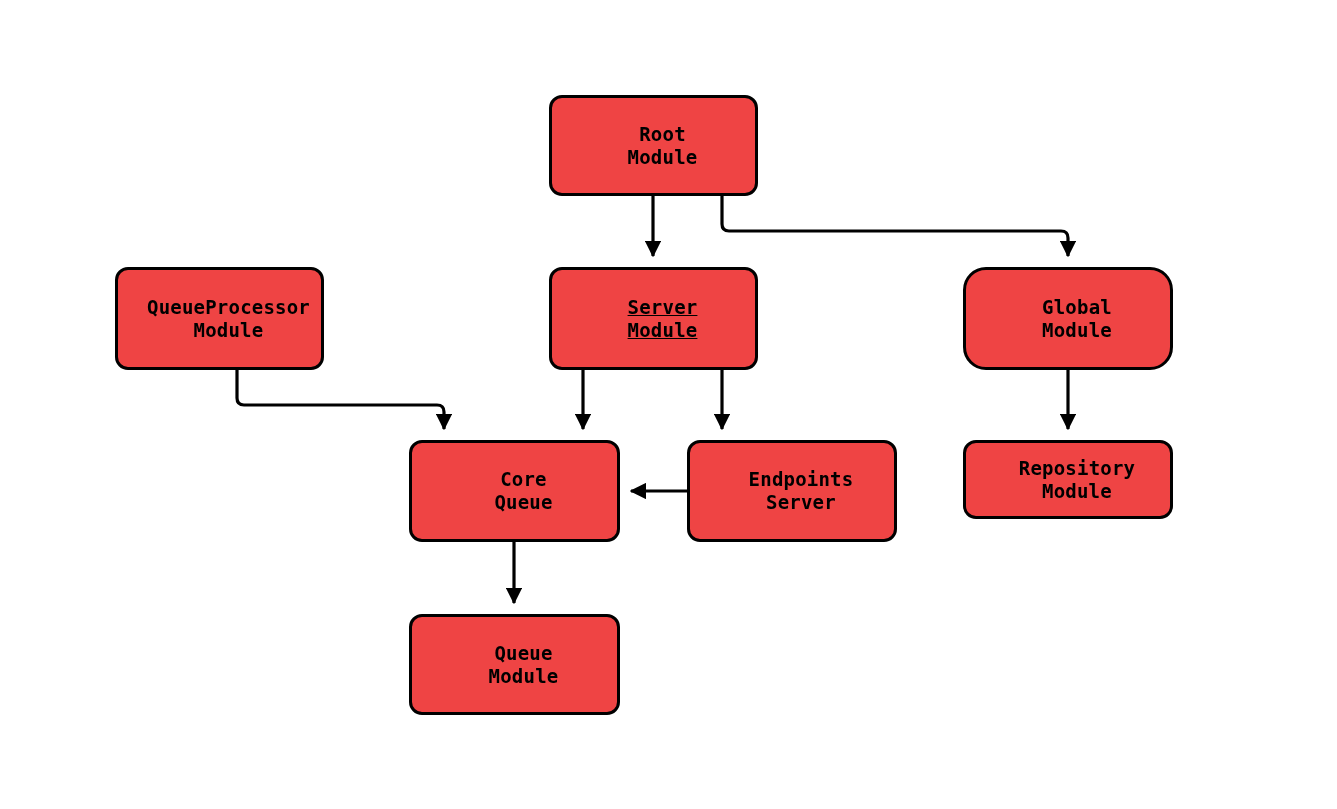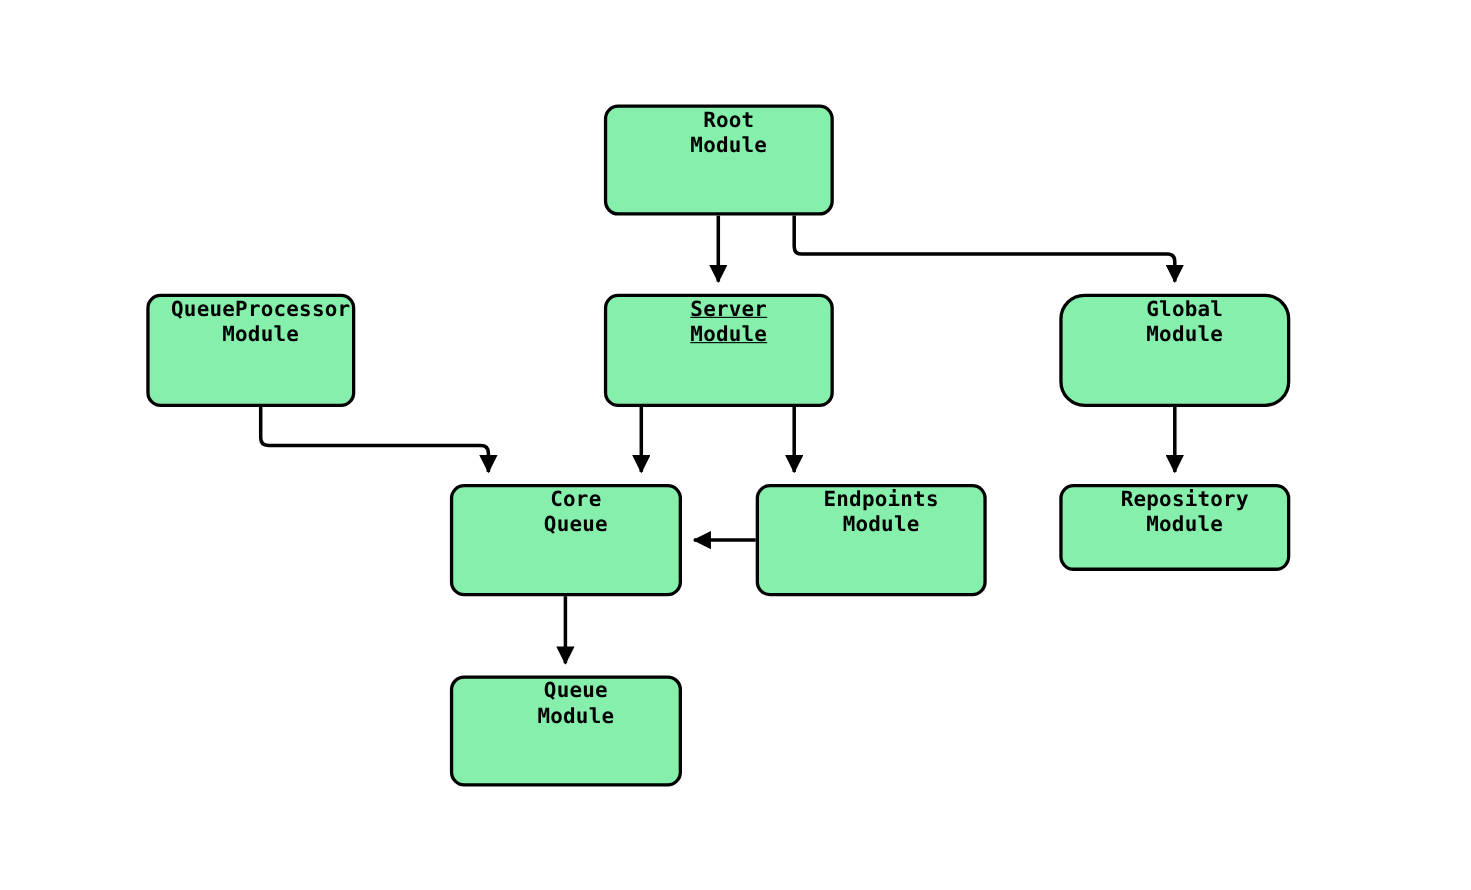--- a/index.html
+++ b/index.html
@@ -20,25 +20,25 @@
     position: absolute;
     left: 0;
     top: 0;
     width: 1337px;
     height: 809px;
     pointer-events: none;
   }
   .node {
     position: absolute;
     box-sizing: border-box;
-    background: #86efac;
+    background: #ef4444;
     border: 3px solid #000000;
     border-radius: 13px;
     display: flex;
-    align-items: flex-start;
+    align-items: center;
     justify-content: center;
     z-index: 2;
     padding-left: 18px;
   }
   .node-label {
     text-align: center;
     color: #000000;
     font-family: "DejaVu Sans Mono", "Liberation Mono", monospace;
     font-size: 19px;
     font-weight: bold;
@@ -75,21 +75,21 @@
     <path d="M 514 542 L 514 603" fill="none" stroke="#000000" stroke-width="3.2" marker-end="url(#arrowhead)"></path>
 
     <path d="M 1068 370 L 1068 429" fill="none" stroke="#000000" stroke-width="3.2" marker-end="url(#arrowhead)"></path>
   </svg>
 
   <div class="node" style="left:549px; top:95px; width:209px; height:101px;">
     <div class="node-label">Root
 Module</div>
   </div>
 
-  <div class="node" style="left:133px; top:267px; width:190px; height:103px;">
+  <div class="node" style="left:115px; top:267px; width:209px; height:103px;">
     <div class="node-label">QueueProcessor
 Module</div>
   </div>
 
   <div class="node" style="left:549px; top:267px; width:209px; height:103px;text-decoration:underline;">
     <div class="node-label">Server
 Module</div>
   </div>
 
   <div class="node" style="left:963px; top:267px; width:210px; height:103px;border-radius:23px;">
@@ -97,21 +97,21 @@
 Module</div>
   </div>
 
   <div class="node" style="left:409px; top:440px; width:211px; height:102px;">
     <div class="node-label">Core
 Queue</div>
   </div>
 
   <div class="node" style="left:687px; top:440px; width:210px; height:102px;">
     <div class="node-label">Endpoints
-Module</div>
+Server</div>
   </div>
 
   <div class="node" style="left:963px; top:440px; width:210px; height:79px;">
     <div class="node-label">Repository
 Module</div>
   </div>
 
   <div class="node" style="left:409px; top:614px; width:211px; height:101px;">
     <div class="node-label">Queue
 Module</div>

